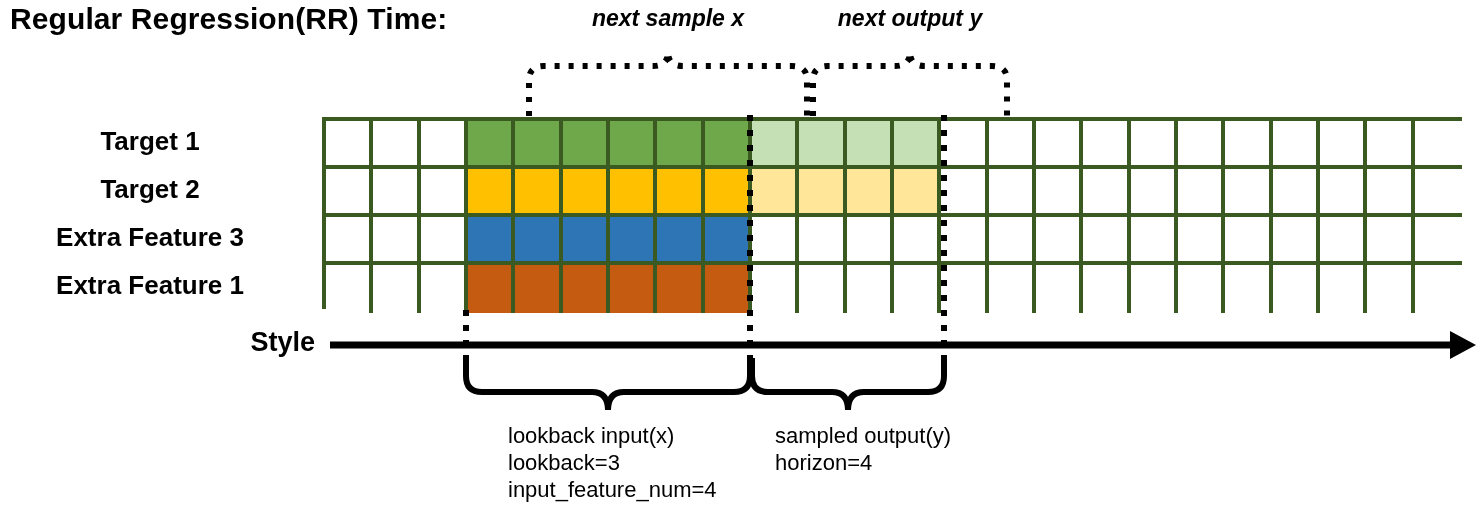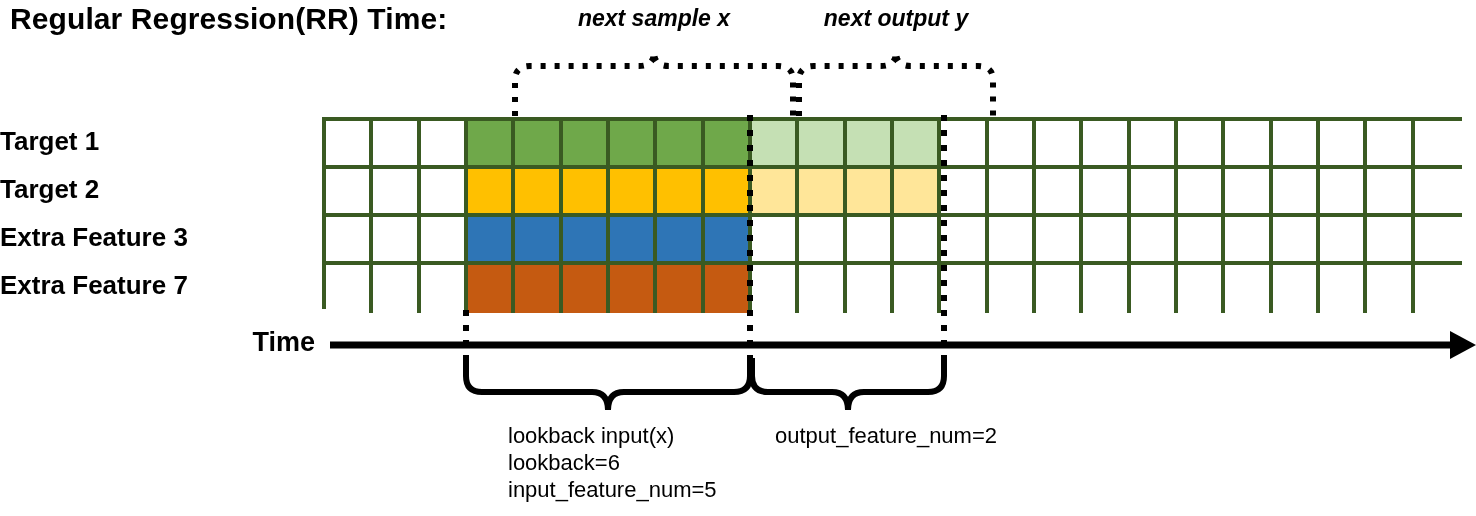--- a/index.html
+++ b/index.html
@@ -17,21 +17,21 @@
   
   #title{
     left:10px;top:2px;
     font-size:30px;font-weight:700;color:#000;
     letter-spacing:.1px;white-space:nowrap;
   }
 
   
   .row-label{
     right:0;width:300px;
-    text-align:left;
+    text-align:center;
     font-size:26px;font-weight:700;color:#000;
     white-space:nowrap;
     line-height:48px;
   }
   #rowlabels{left:0;top:117px;width:310px;height:192px;}
   #rowlabels .row-label{position:absolute;right:10px;}
 
   
   #grid{
     left:322px;top:117px;
@@ -82,36 +82,36 @@
   #cap-output{left:775px;top:422px;}
   .caption div{white-space:nowrap;}
 </style>
 </head>
 <body>
 
 <div id="stage">
 
   <div class="abs" id="title">Regular Regression(RR) Time:</div>
 
-  <div class="abs" style="left:3px;top:0;width:1170px;height:120px;">
+  <div class="abs" style="left:17px;top:0;width:1170px;height:120px;">
     <svg width="1476" height="120" style="display:block;">
 
       <path class="dbrace" d="M 512,116 L 512,80 Q 512,66 527,66 L 636,66 Q 651,66 651,52 Q 651,66 666,66 L 775,66 Q 790,66 790,80 L 790,116"></path>
 
       <path class="dbrace" d="M 796,116 L 796,80 Q 796,66 811,66 L 878,66 Q 893,66 893,52 Q 893,66 908,66 L 975,66 Q 990,66 990,80 L 990,116"></path>
     </svg>
     <div class="abs brace-label" style="left:531px;top:5px;width:240px;">next sample x</div>
     <div class="abs brace-label" style="left:773px;top:5px;width:240px;">next output y</div>
   </div>
 
   <div class="abs" id="rowlabels">
     <div class="row-label" style="top:0px;">Target 1</div>
     <div class="row-label" style="top:48px;">Target 2</div>
     <div class="row-label" style="top:96px;">Extra Feature 3</div>
-    <div class="row-label" style="top:144px;">Extra Feature 7</div>
+    <div class="row-label" style="top:144px;">Extra Feature 1</div>
   </div>
 
   <div class="abs" id="grid">
     <div class="grid-row">
         <div class="cell" style="background: rgb(255, 255, 255);"></div>
         <div class="cell" style="background: rgb(255, 255, 255);"></div>
         <div class="cell" style="background: rgb(255, 255, 255);"></div>
         <div class="cell" style="background: rgb(111, 168, 74);"></div>
         <div class="cell" style="background: rgb(111, 168, 74);"></div>
         <div class="cell" style="background: rgb(111, 168, 74);"></div>
@@ -213,35 +213,36 @@
         <div class="cell" style="background: rgb(255, 255, 255);"></div>
       </div>
   </div>
 
   <svg class="abs" width="1476" height="400" style="left:0;top:110px;">
     <path class="vdot" d="M 466,200 L 466,262"></path>
     <path class="vdot" d="M 750,5   L 750,262"></path>
     <path class="vdot" d="M 944,5   L 944,262"></path>
   </svg>
 
-  <div class="abs" id="time-label">Time</div>
+  <div class="abs" id="time-label">Style</div>
   <svg class="abs" width="1476" height="60" style="left:0;top:320px;">
     <line x1="330" y1="25" x2="1455" y2="25" stroke="#000" stroke-width="7"></line>
     <polygon points="1476,25 1450,11 1450,39" fill="#000"></polygon>
   </svg>
 
   <svg class="abs" width="1476" height="70" style="left:0;top:358px;">
 
     <path class="sbrace" d="M 466,0 L 466,18 Q 466,34 482,34 L 592,34 Q 608,34 608,52 Q 608,34 624,34 L 734,34 Q 750,34 750,18 L 750,0"></path>
 
     <path class="sbrace" d="M 752,0 L 752,18 Q 752,34 768,34 L 832,34 Q 848,34 848,52 Q 848,34 864,34 L 928,34 Q 944,34 944,18 L 944,0"></path>
   </svg>
 
   <div class="abs caption" id="cap-input">
     <div>lookback input(x)</div>
-    <div>lookback=6</div>
-    <div>input_feature_num=5</div>
+    <div>lookback=3</div>
+    <div>input_feature_num=4</div>
   </div>
   <div class="abs caption" id="cap-output">
-    <div>output_feature_num=2</div>
+    <div>sampled output(y)</div>
+    <div>horizon=4</div>
   </div>
 
 </div>
 
 </body></html>

